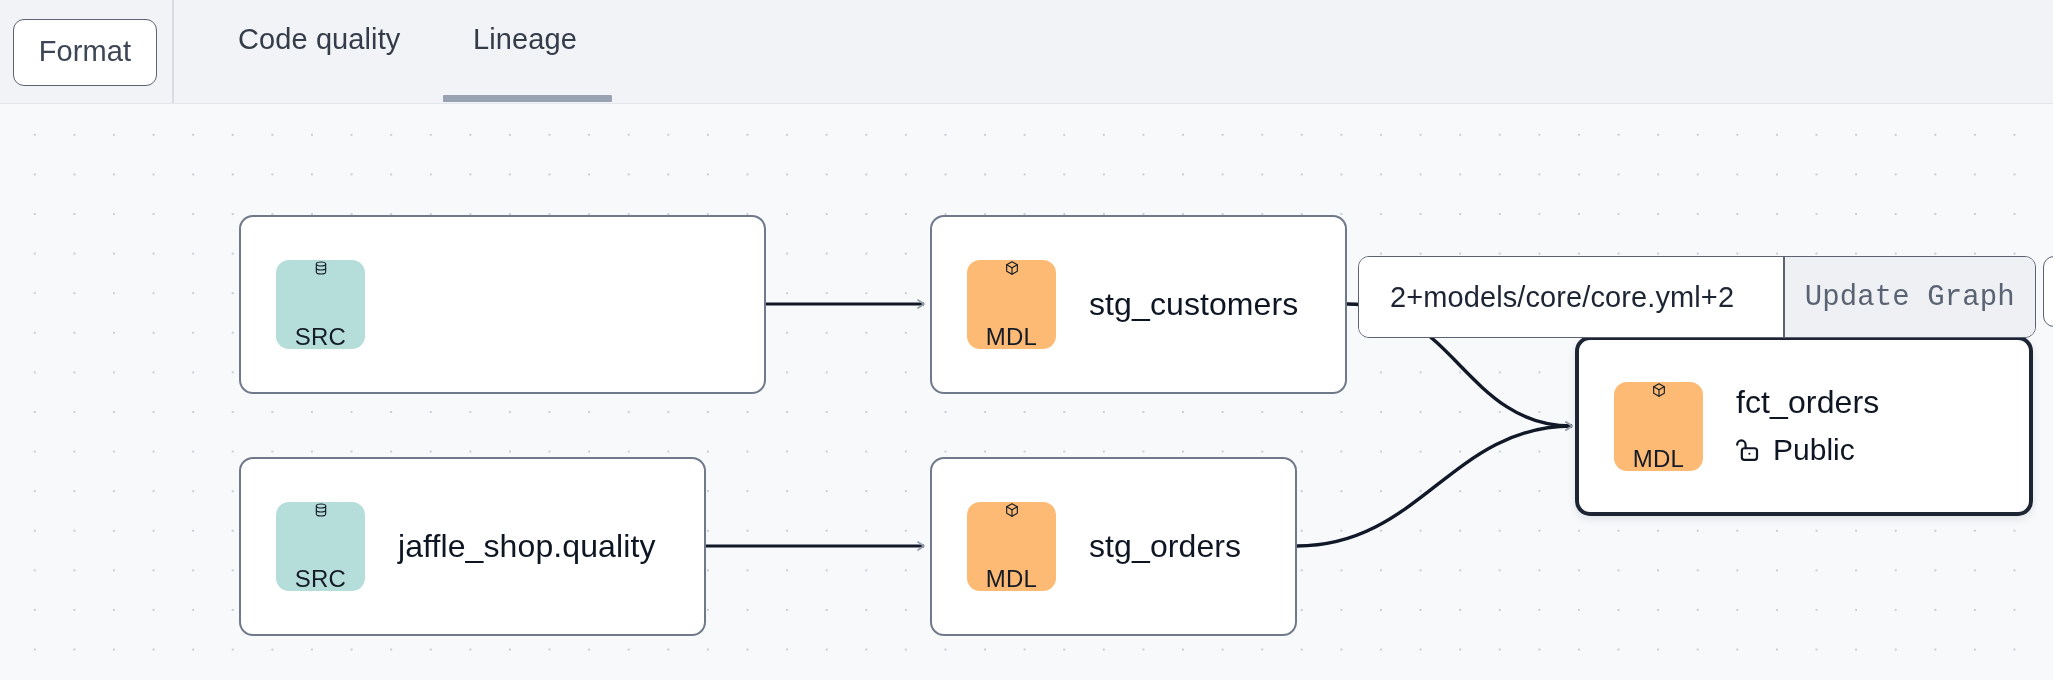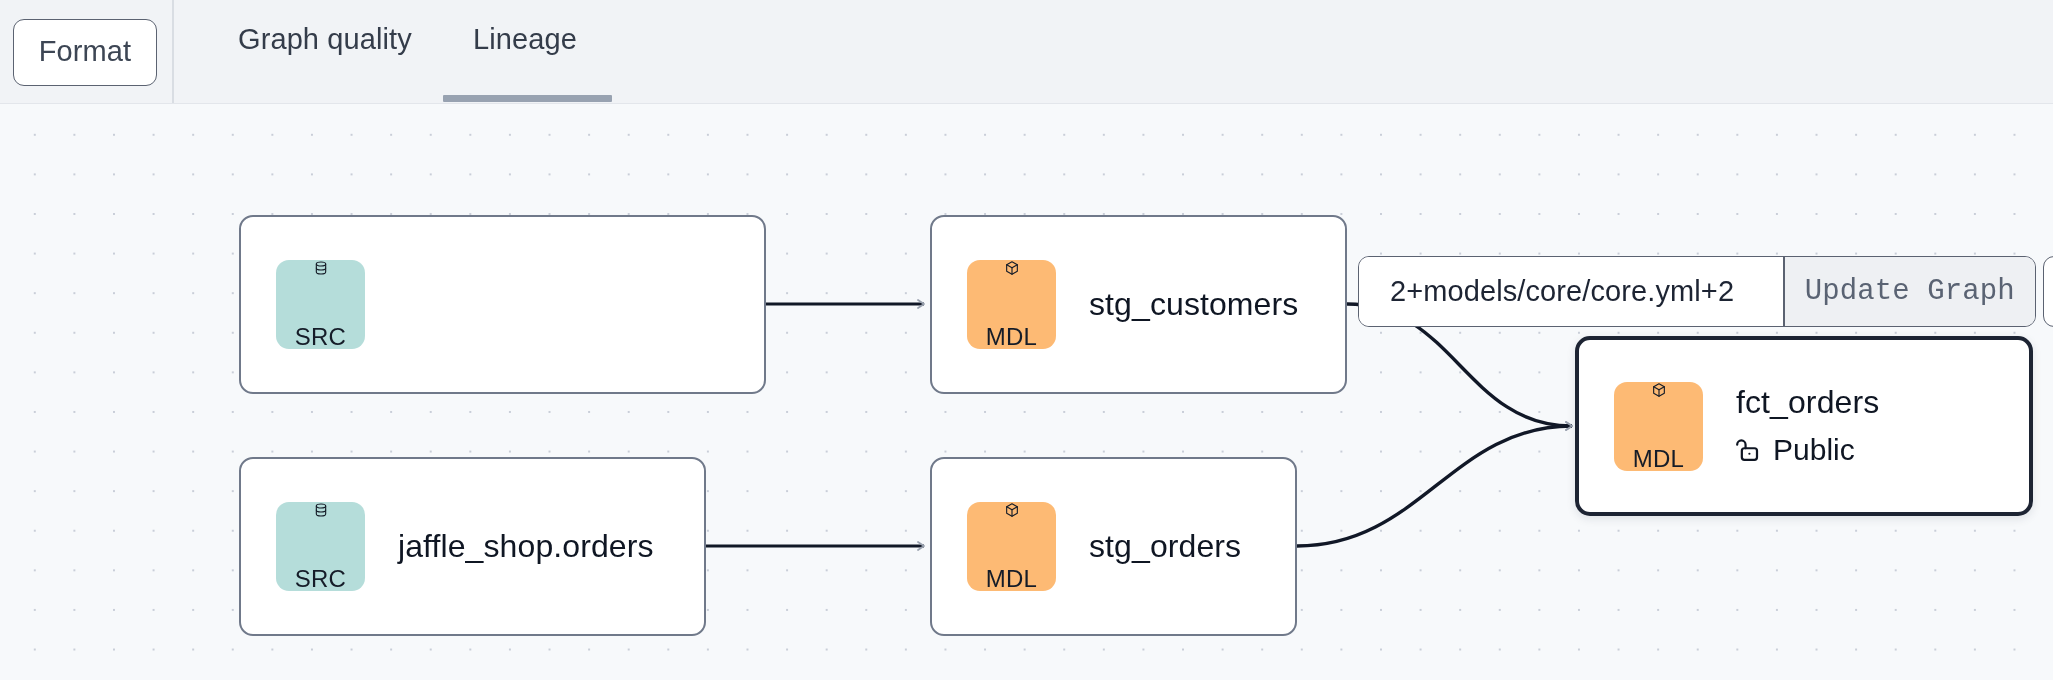--- a/index.html
+++ b/index.html
@@ -151,21 +151,21 @@
     gap: 9px;
     font-size: 30px;
     color: #0f1623;
     white-space: nowrap;
   }
 
   
   .graph-control {
     position: absolute;
     left: 1358px; top: 152px;
-    height: 71px;
+    height: 82px;
     display: flex;
     align-items: stretch;
     background: #ffffff;
     border: 1.8px solid #5b6271;
     border-radius: 11px;
     overflow: hidden;
   }
   .selector-input {
     width: 424px;
     border: 0;
@@ -207,21 +207,21 @@
 <body>
 
 <div id="app">
 
   <div class="toolbar">
     <div class="format-btn">Format</div>
 
     <div class="toolbar-divider"></div>
 
     <div class="tabs">
-      <div class="tab tab-0">Graph quality</div>
+      <div class="tab tab-0">Code quality</div>
       <div class="tab tab-1">Lineage</div>
     </div>
     <div class="tab-underline"></div>
   </div>
 
   <div class="canvas">
 
     <svg class="edges" viewBox="0 0 2053 576">
       <defs>
         <marker id="arrow" markerWidth="12" markerHeight="12" refX="9" refY="6" orient="auto" markerUnits="userSpaceOnUse">
@@ -252,21 +252,21 @@
     <div class="node" style="left:239px; top:353px; width:467px; height:179px;">
       <div class="badge src">
         <svg width="40" height="40" viewBox="0 0 24 24" fill="none" stroke="#151c28" stroke-width="1.7" stroke-linecap="round" stroke-linejoin="round">
           <ellipse cx="12" cy="6" rx="7" ry="3"></ellipse>
           <path d="M5 6v12c0 1.66 3.13 3 7 3s7-1.34 7-3V6"></path>
           <path d="M5 12c0 1.66 3.13 3 7 3s7-1.34 7-3"></path>
         </svg>
         <span class="badge-label">SRC</span>
       </div>
       <div class="node-body">
-        <div class="node-title">jaffle_shop.orders</div>
+        <div class="node-title">jaffle_shop.quality</div>
       </div>
     </div>
 
     <div class="node" style="left:930px; top:111px; width:417px; height:179px;">
       <div class="badge mdl">
         <svg width="40" height="40" viewBox="0 0 24 24" fill="none" stroke="#151c28" stroke-width="1.7" stroke-linecap="round" stroke-linejoin="round">
           <path d="M12 2.8 20 7.2v9.6L12 21.2 4 16.8V7.2Z"></path>
           <path d="M4 7.2 12 11.6l8-4.4"></path>
           <path d="M12 11.6v9.6"></path>
         </svg>

